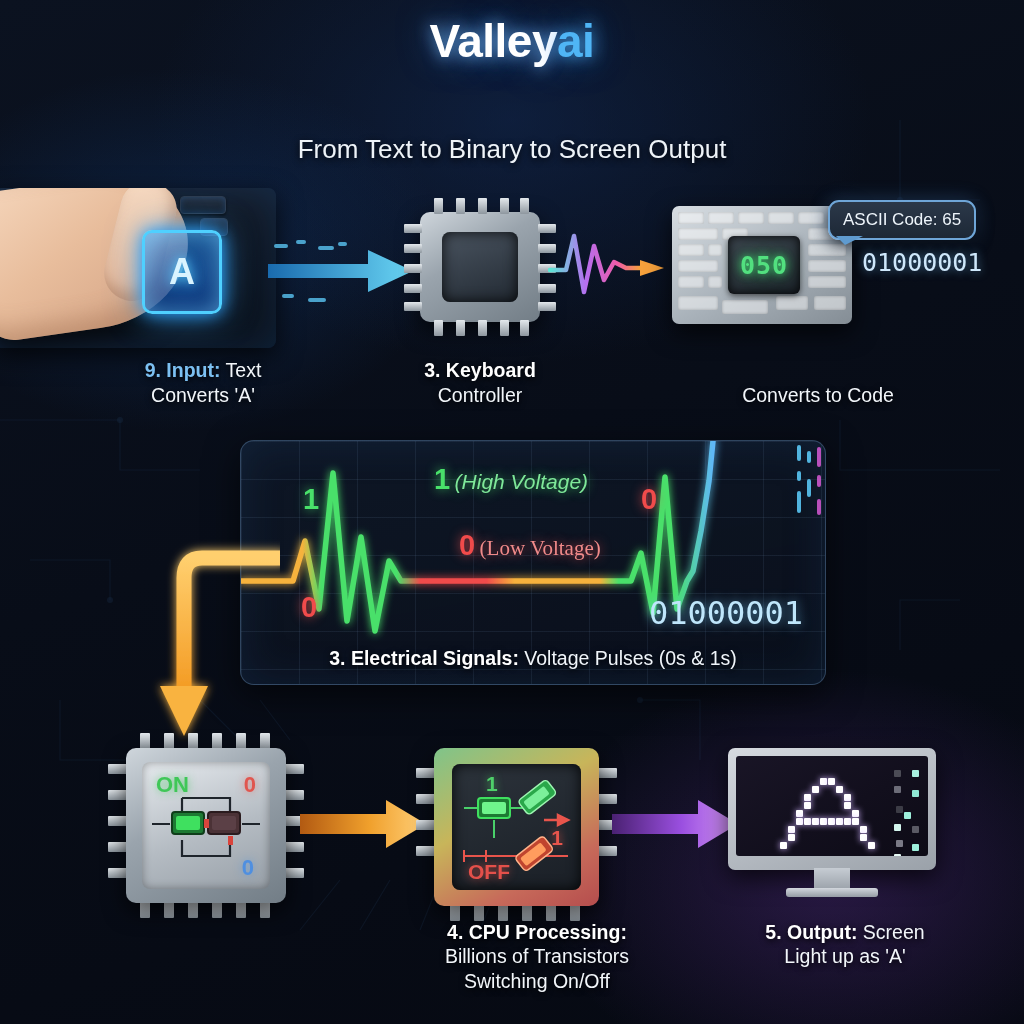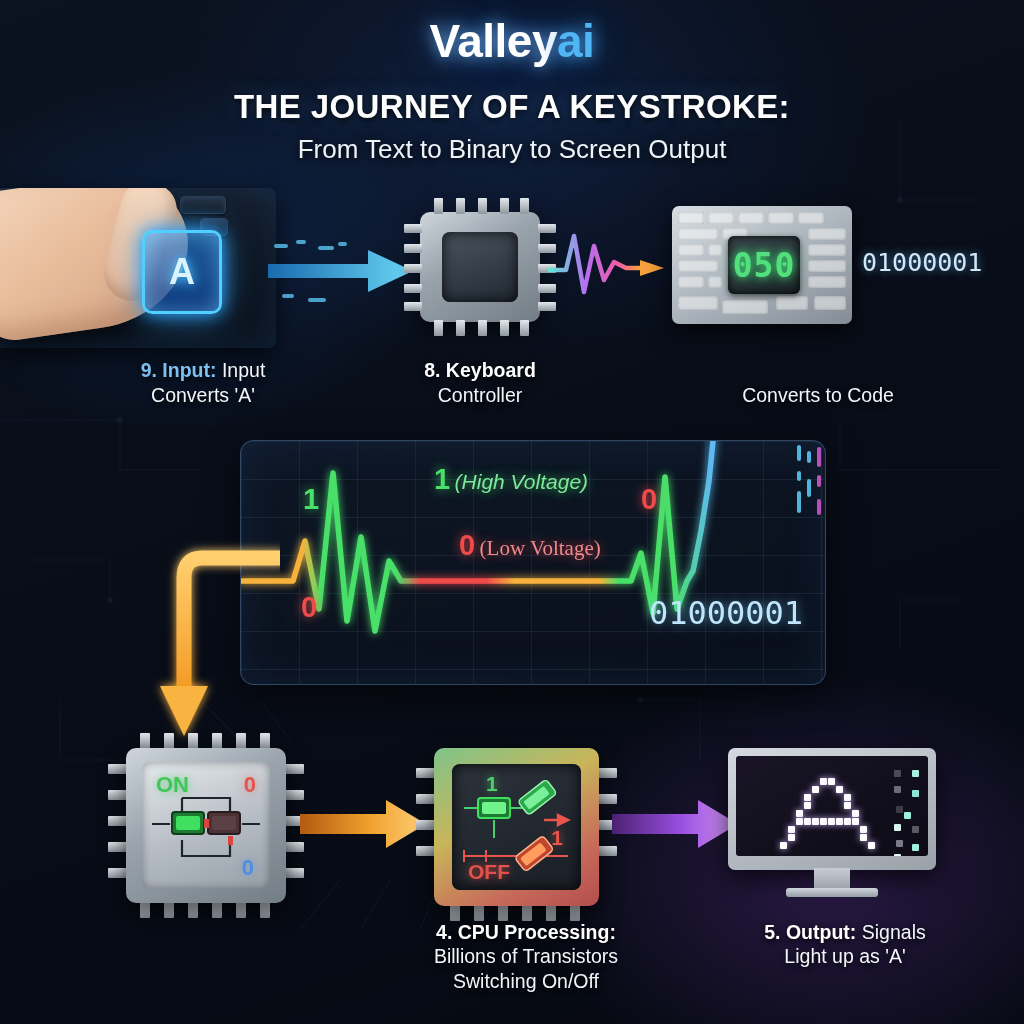--- a/index.html
+++ b/index.html
@@ -120,21 +120,21 @@
     position:absolute; background: rgba(255,255,255,.48);
     border-radius: 2px; box-shadow: inset 0 0 3px rgba(0,0,0,.25);
   }
   #board3 .dchip {
     position:absolute; left: 56px; top: 30px; width: 72px; height: 58px;
     background: linear-gradient(160deg,#3b434d,#1b2128); border-radius: 6px;
     box-shadow: inset 0 0 10px rgba(0,0,0,.9), 0 2px 6px rgba(0,0,0,.6);
     display:flex; align-items:center; justify-content:center;
   }
   #board3 .dchip span {
-    font-family: "DejaVu Sans Mono", monospace; font-size: 33px; font-weight: bold;
+    font-family: "DejaVu Sans Mono", monospace; font-size: 25px; font-weight: bold;
     color: #52e07f; letter-spacing: 1px;
     text-shadow: 0 0 9px #3fd86f, 0 0 18px rgba(60,220,110,.6);
   }
 
   
   .tooltip {
     position:absolute; left: 828px; top: 200px;
     padding: 8px 13px; border-radius: 11px;
     background: linear-gradient(180deg,#2b3849,#1d2836);
     border: 2px solid #6fa6d8;
@@ -263,21 +263,20 @@
       <circle cx="120" cy="420" r="3"></circle>
         <circle cx="900" cy="200" r="3"></circle>
       <circle cx="640" cy="700" r="3"></circle>
         <circle cx="110" cy="600" r="3"></circle>
     </g>
   </svg>
 
   <div class="logo">
     <span class="w">Valley</span><span class="a">ai</span>
   </div>
-  <div class="title">THE JOURNEY OF A KEYSTROKE:</div>
   <div class="subtitle">From Text to Binary to Screen Output</div>
 
   <div class="keyboard">
     <div class="kb-keys">
       <div class="kb-key" style="left:4px;  top:58px; width:22px;height:20px;"></div>
       <div class="kb-key" style="left:30px; top:58px; width:22px;height:20px;"></div>
       <div class="kb-key" style="left:56px; top:58px; width:22px;height:20px;"></div>
       <div class="kb-key" style="left:82px; top:58px; width:22px;height:20px;"></div>
       <div class="kb-key" style="left:108px;top:58px; width:22px;height:20px;"></div>
       <div class="kb-key" style="left:4px;  top:82px; width:22px;height:20px;"></div>
@@ -378,28 +377,31 @@
     <div class="brick" style="left:136px;top:70px; width:38px;height:12px;"></div>
     <div class="brick" style="left:6px;  top:90px; width:40px;height:14px;"></div>
     <div class="brick" style="left:50px; top:94px; width:46px;height:14px;"></div>
     <div class="brick" style="left:104px;top:90px; width:32px;height:14px;"></div>
     <div class="brick" style="left:142px;top:90px; width:32px;height:14px;"></div>
     <div class="dchip">
       <span>050</span>
     </div>
   </div>
 
+  <div class="tooltip">
+    <span>ASCII Code: 65</span>
+  </div>
   <div class="binary-top">01000001</div>
 
   <div class="cap" style="left:88px; top:358px; width:230px;">
-    <b class="blue">9. Input:</b><span> Input</span><br>
+    <b class="blue">9. Input:</b><span> Text</span><br>
     <span>Converts 'A'</span>
   </div>
   <div class="cap" style="left:370px; top:358px; width:220px;">
-    <b>8. Keyboard</b><br>
+    <b>3. Keyboard</b><br>
     <span>Controller</span>
   </div>
   <div class="cap" style="left:628px; top:358px; width:380px;">
     <br>
     <span>Converts to Code</span>
   </div>
 
   <div id="wave-panel">
     <div id="wave-grid"></div>
 
@@ -454,20 +456,23 @@
     <div class="wlabel lo" style="left:218px; top:88px;">
       <span class="num">0</span>
       <span class="txt">(Low Voltage)</span>
     </div>
     <div class="wlabel hi num" style="left:62px; top:42px; font-size:29px;">1</div>
     <div class="wlabel lo num" style="left:60px; top:150px; font-size:29px;">0</div>
     <div class="wlabel lo num" style="left:400px; top:42px; font-size:29px;">0</div>
 
     <div class="binary-wave">01000001</div>
 
+    <div id="wave-caption">
+      <b>3. Electrical Signals:</b><span> Voltage Pulses (0s &amp; 1s)</span>
+    </div>
   </div>
 
   <svg style="position:absolute; left:140px; top:518px; width:140px; height:240px;" viewBox="0 0 140 240">
     <defs>
       <linearGradient id="orgG" x1="0" y1="0" x2="0" y2="1">
         <stop offset="0%" stop-color="#ffcf6e"></stop>
           <stop offset="100%" stop-color="#f39a22"></stop>
       </linearGradient>
       <filter id="oglow" x="-40%" y="-40%" width="180%" height="180%">
         <feGaussianBlur stdDeviation="5" result="b"></feGaussianBlur>
@@ -639,23 +644,23 @@
         <div class="px-dim" style="left:160px; top:84px; background:#7a7a86;"></div>
         <div class="px-dim" style="left:176px; top:88px; background:#9ef0dc;"></div>
         <div class="px-dim" style="left:158px; top:98px; background:#e6faf5;"></div>
 
       </div>
     </div>
     <div class="mon-stand"></div>
     <div class="mon-base"></div>
   </div>
 
-  <div class="cap cap-tight" style="left:376px; top:920px; width:300px;">
+  <div class="cap cap-tight" style="left:387px; top:920px; width:300px;">
     <b>4. CPU Processing:</b><br>
     <span>Billions of Transistors</span><br>
     <span>Switching On/Off</span>
   </div>
   <div class="cap cap-tight" style="left:700px; top:920px; width:290px;">
-    <b>5. Output:</b><span> Signals</span><br>
+    <b>5. Output:</b><span> Screen</span><br>
     <span>Light up as 'A'</span>
   </div>
 
 </div>
 
 </body></html>

